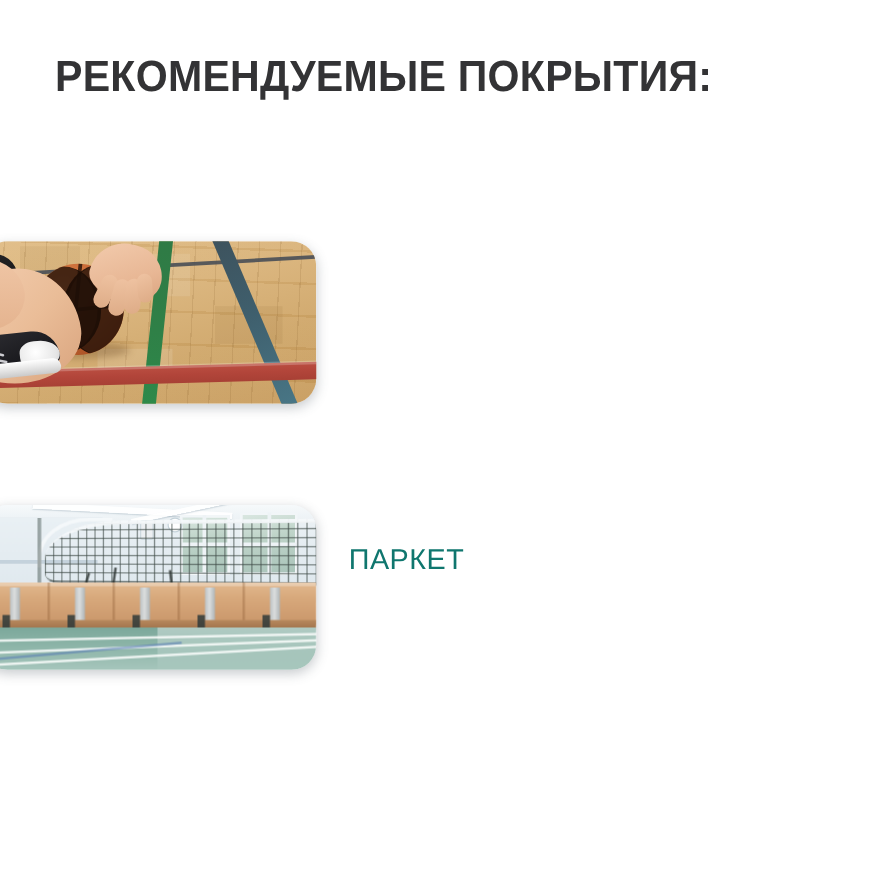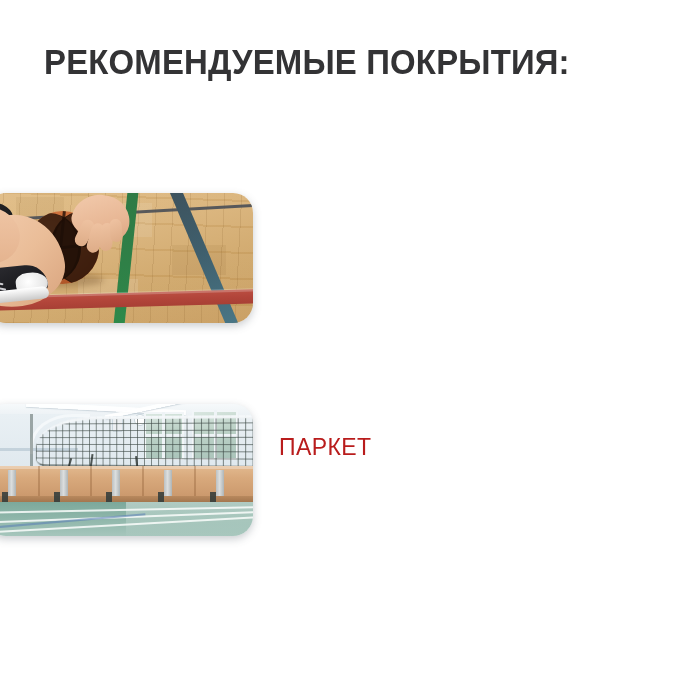--- a/index.html
+++ b/index.html
@@ -416,21 +416,21 @@
     left: -10px; top: 124px; width: 170px; height: 2px;
     background: rgba(88,124,180,0.55);
     transform: rotate(-5deg);
     transform-origin: left center;
   }
 
   
   .label {
     position: absolute;
     left: 279px;
-    color: #b91c1c;
+    color: #0f766e;
     font-size: 23px;
     line-height: 31px;
     font-weight: normal;
     letter-spacing: 0.4px;
     white-space: pre-line;
   }
   .label-1 { top: 239px; }
 </style>
 </head>
 <body>

